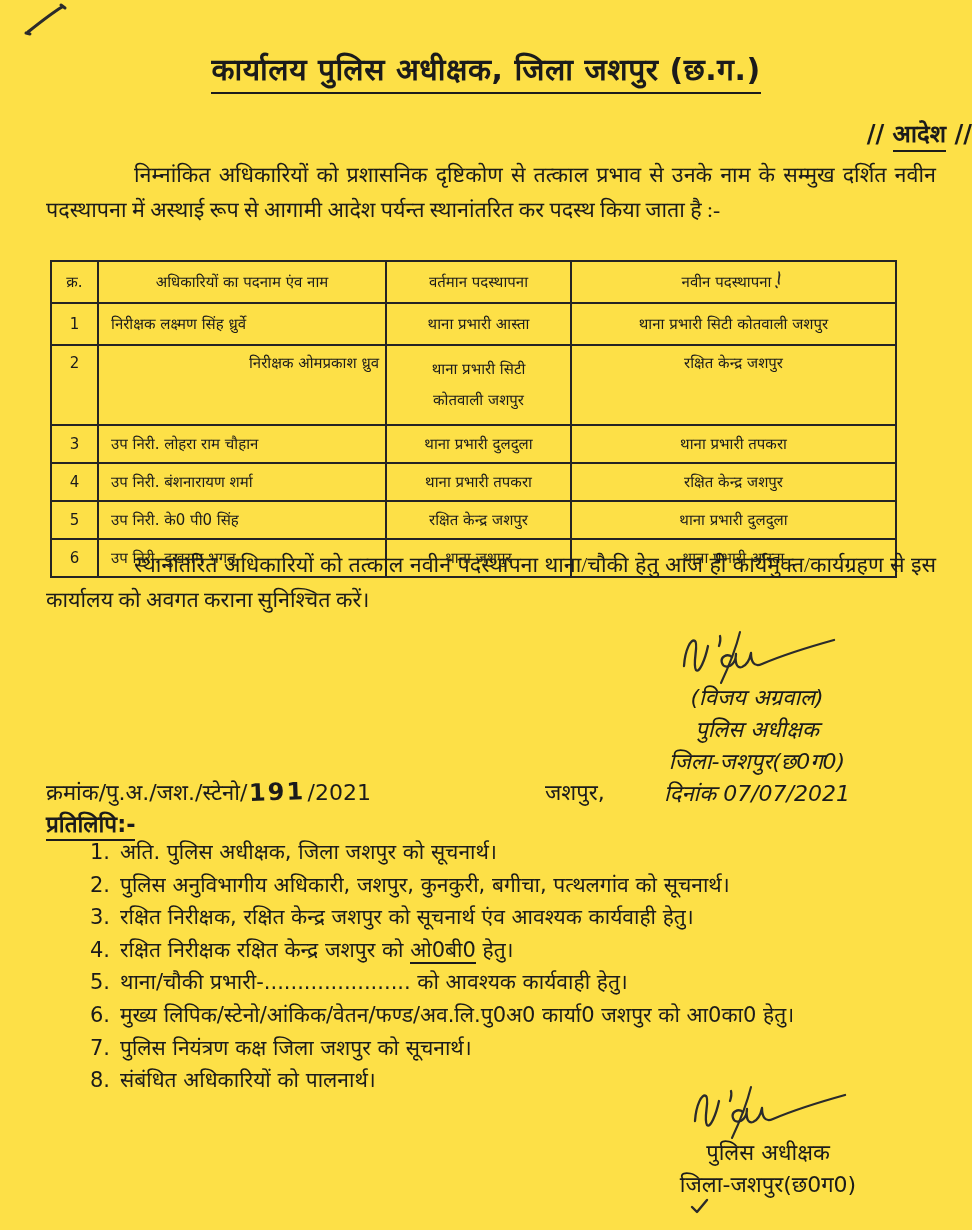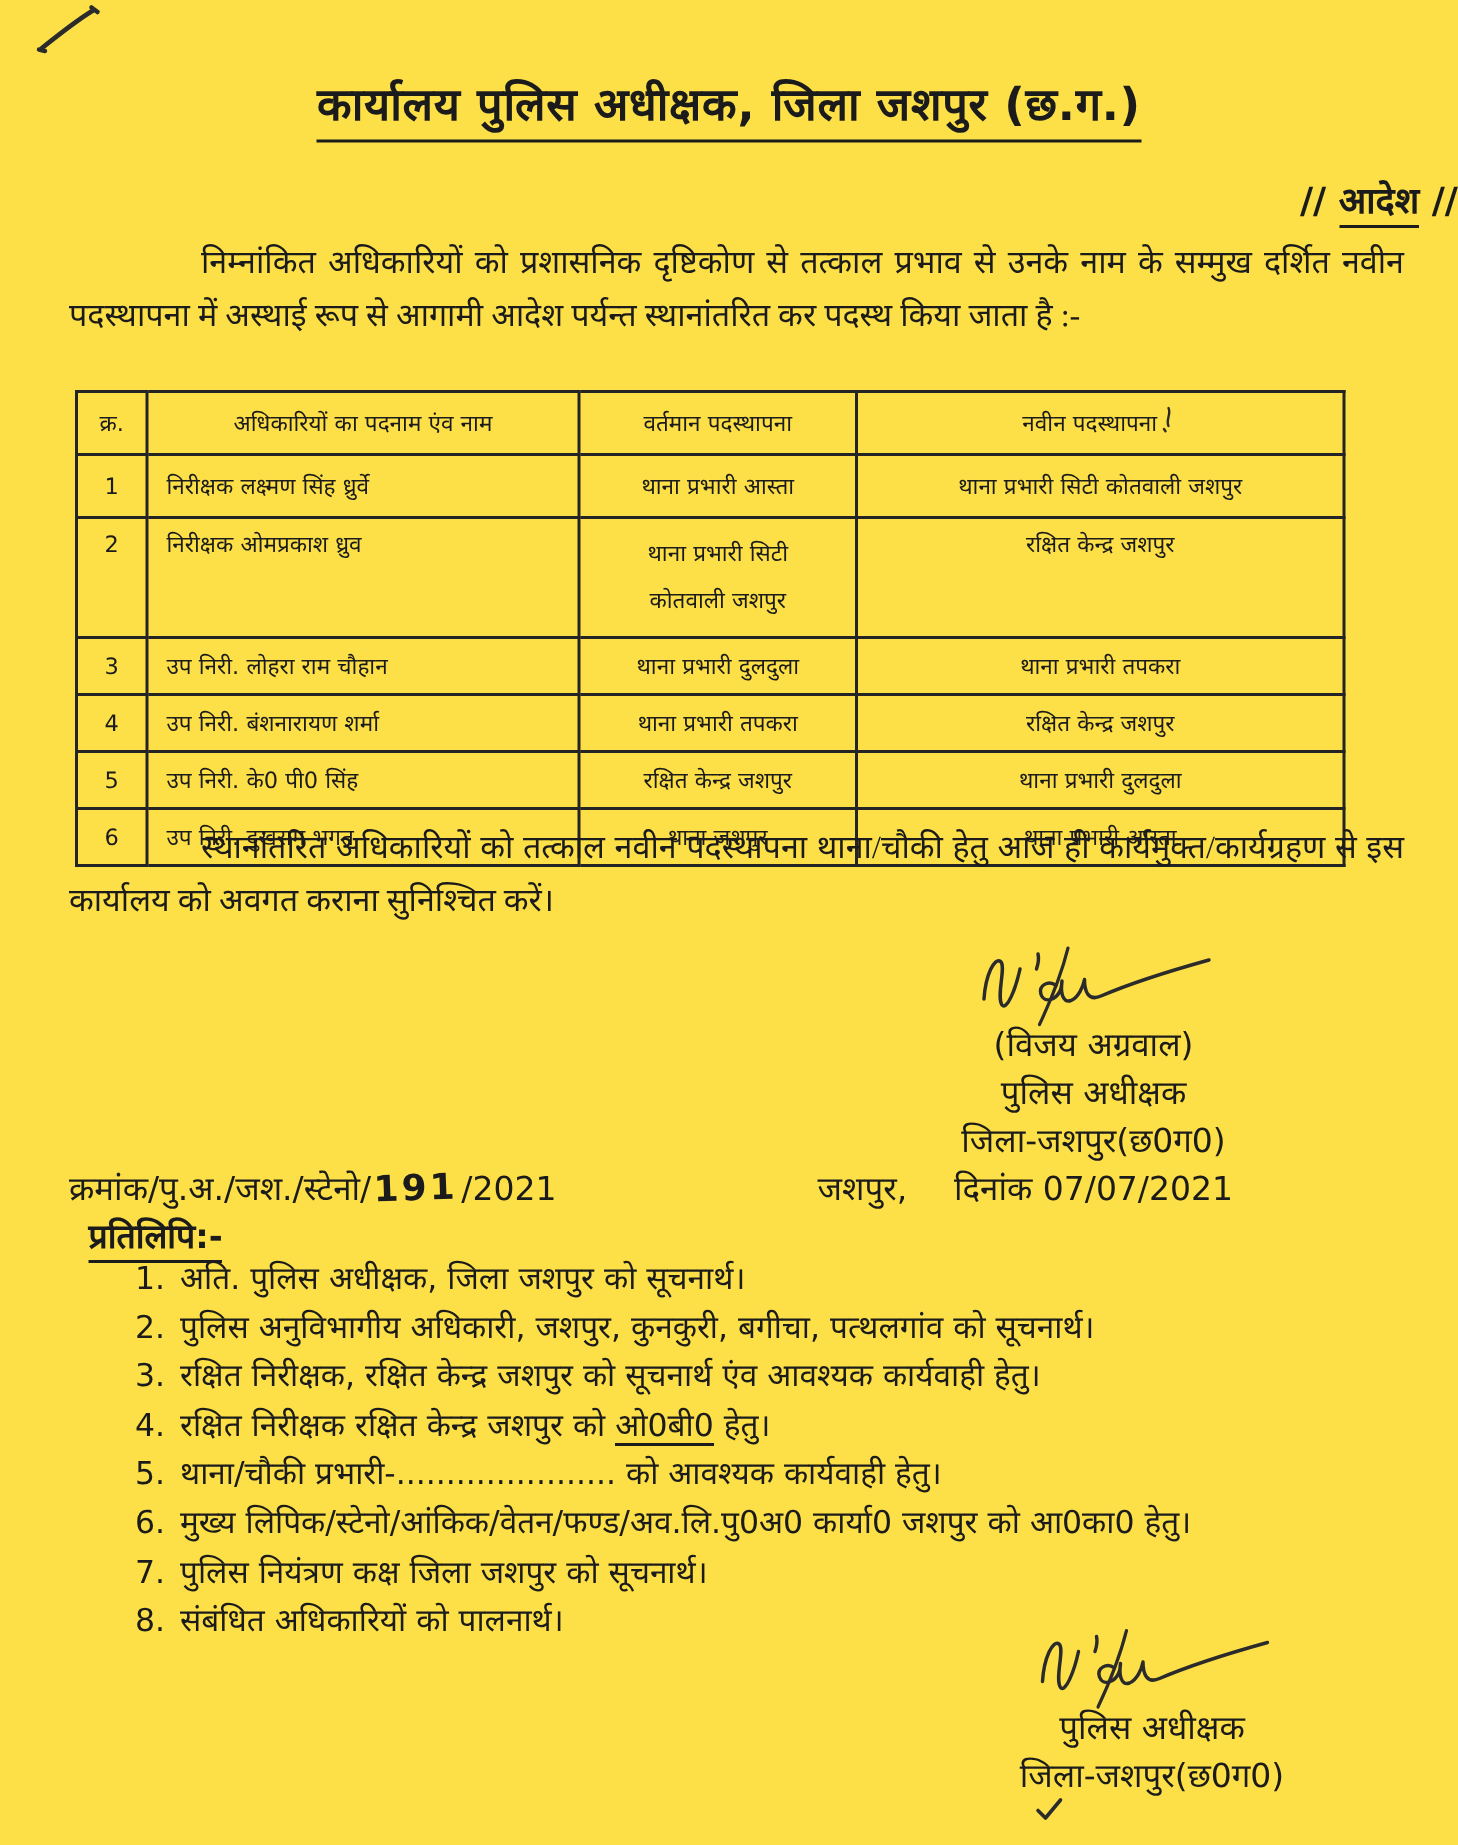--- a/index.html
+++ b/index.html
@@ -29,29 +29,29 @@
   td,th{font-size:15px;font-weight:400;padding:2px 6px;vertical-align:middle;line-height:31px;}
   th{height:36px;text-align:center;}
   td.c-sno{text-align:center;}
   td.c-name{text-align:left;padding-left:12px;}
   td.c-cur,td.c-new{text-align:center;white-space:pre-line;}
   tr.r-std td{height:32px;}
   tr.r-one td{height:36px;}
   tr.r-tall td{height:74px;}
   .hw-mark{display:inline-block;vertical-align:-2px;margin-left:2px;}
   
-  .sig-top{top:628px;left:588px;width:282px;text-align:center;font-size:22px;line-height:32px;}
+  .sig-top{top:628px;left:616px;width:282px;text-align:center;font-size:22px;line-height:32px;font-style:italic;}
   .sig-bottom{top:1083px;left:640px;width:256px;text-align:center;font-size:22px;line-height:32px;}
   .sig-scrawl{display:block;margin:0 auto -4px auto;}
   
   .ref-line{top:776px;left:46px;width:560px;font-size:22px;white-space:nowrap;}
   .hw-number{display:inline-block;font-weight:700;font-size:24px;letter-spacing:2px;transform:rotate(-2deg);margin:0 2px;}
   .ref-place{position:absolute;left:499px;top:0;}
   
-  .copy-heading{top:808px;left:59px;font-size:22.5px;font-weight:700;}
+  .copy-heading{top:808px;left:46px;font-size:22.5px;font-weight:700;}
   .copy-heading .u{border-bottom:2px solid #1c1c1c;padding-bottom:2px;}
   .copies{top:836px;left:90px;width:872px;font-size:21px;}
   .copy-item{line-height:32.6px;white-space:nowrap;}
   .copy-item .num{display:inline-block;min-width:30px;}
   .copy-item .u{border-bottom:2px solid #1c1c1c;}
   .check-mark{position:absolute;left:50px;bottom:-14px;}
   svg path{fill:none;stroke:#2b2b2b;stroke-linecap:round;stroke-linejoin:round;}
 </style>
 </head>
 <body>
@@ -93,21 +93,21 @@
               </svg></th>
       </tr>
       <tr class="r-one">
         <td class="c-sno">1</td>
         <td class="c-name">निरीक्षक लक्ष्मण सिंह ध्रुर्वे</td>
         <td class="c-cur">थाना प्रभारी आस्ता</td>
         <td class="c-new">थाना प्रभारी सिटी कोतवाली जशपुर</td>
       </tr>
       <tr class="r-tall">
         <td class="c-sno" style="vertical-align:top;">2</td>
-        <td class="c-name" style="vertical-align:top;">निरीक्षक ओमप्रकाश ध्रुव</td>
+        <td class="c-name" style="vertical-align:top;text-align:right;">निरीक्षक ओमप्रकाश ध्रुव</td>
         <td class="c-cur">थाना प्रभारी सिटी
 कोतवाली जशपुर</td>
         <td class="c-new" style="vertical-align:top;">रक्षित केन्द्र जशपुर</td>
       </tr>
       <tr class="r-std">
         <td class="c-sno">3</td>
         <td class="c-name">उप निरी. लोहरा राम चौहान</td>
         <td class="c-cur">थाना प्रभारी दुलदुला</td>
         <td class="c-new">थाना प्रभारी तपकरा</td>
       </tr>

